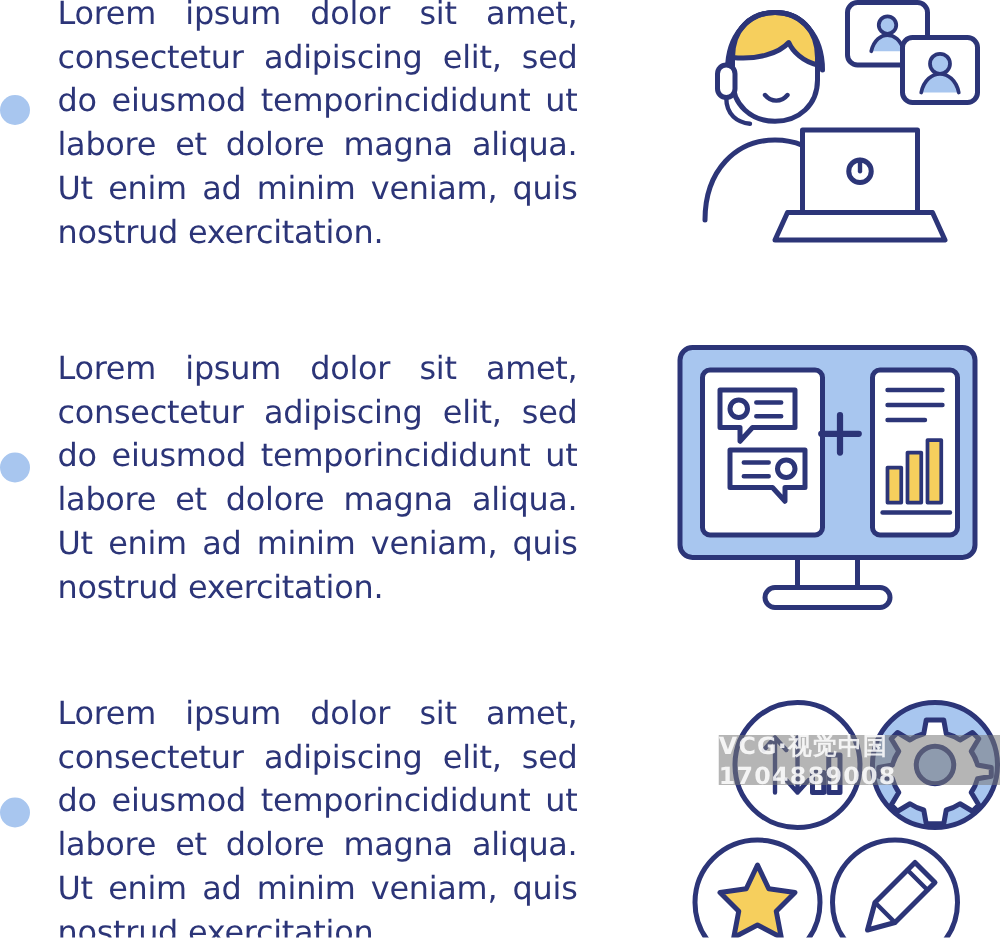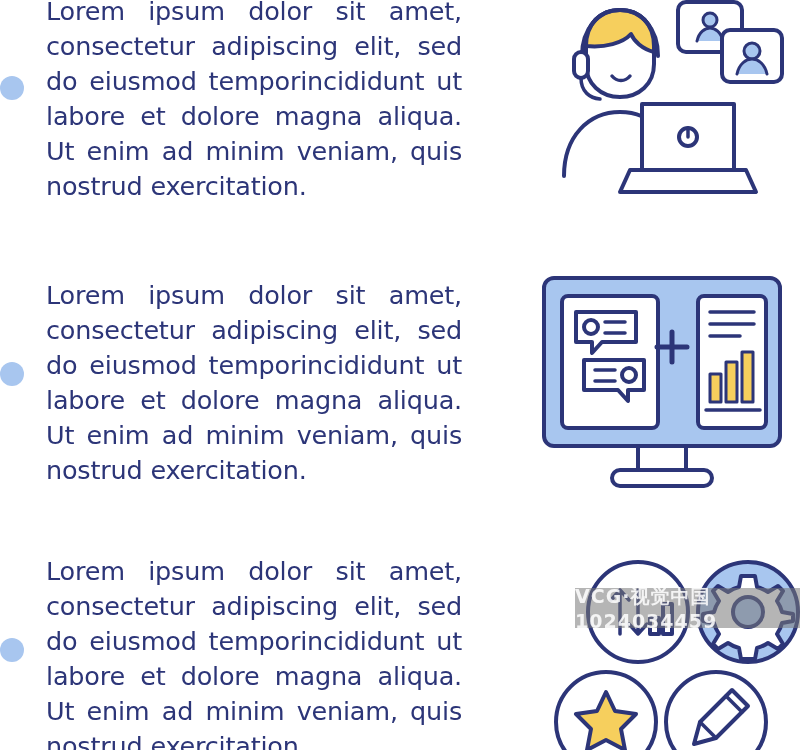--- a/index.html
+++ b/index.html
@@ -176,13 +176,13 @@
 
         <circle cx="196" cy="180" r="50" fill="#ffffff"></circle>
         <path d="M174 202 l6 -22 l32 -32 l16 16 l-32 32 z" fill="#ffffff"></path>
         <path d="M180 180 l16 16" stroke-width="3.5"></path>
         <path d="M206 154 l16 16" stroke-width="3.5"></path>
       </g>
     </svg>
   </div>
 </div>
 
-<div class="watermark">VCG·视觉中国 1024034459</div>
+<div class="watermark">VCG·视觉中国 1704889008</div>
 
 </body></html>

